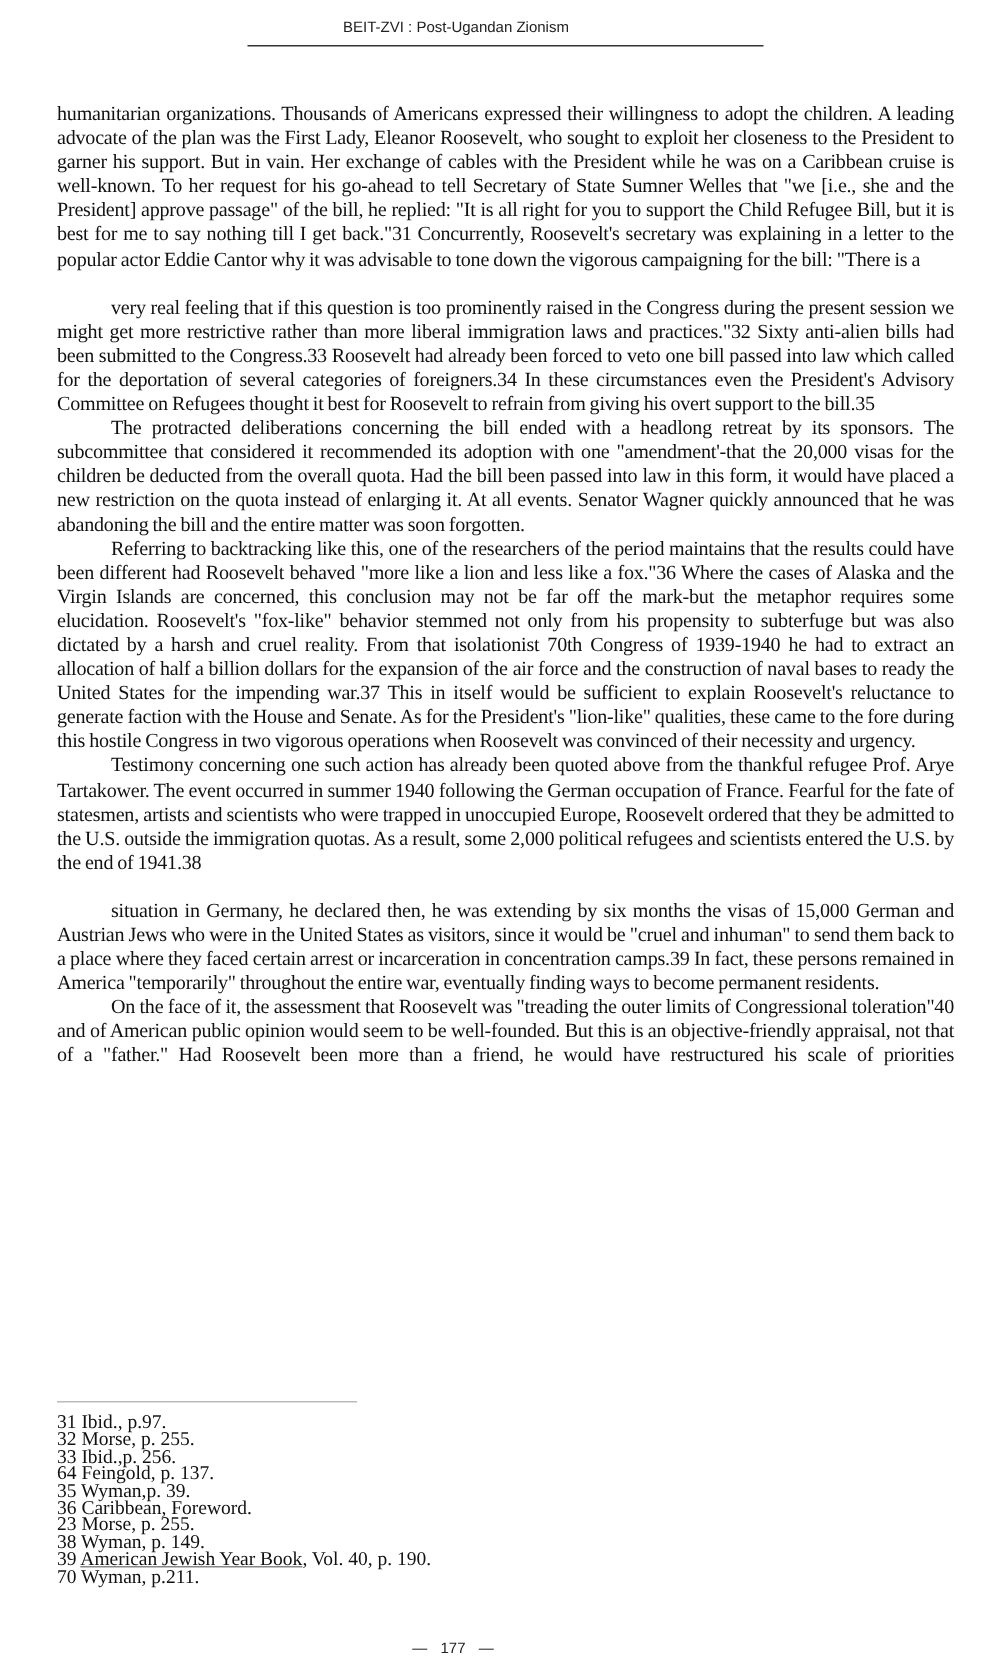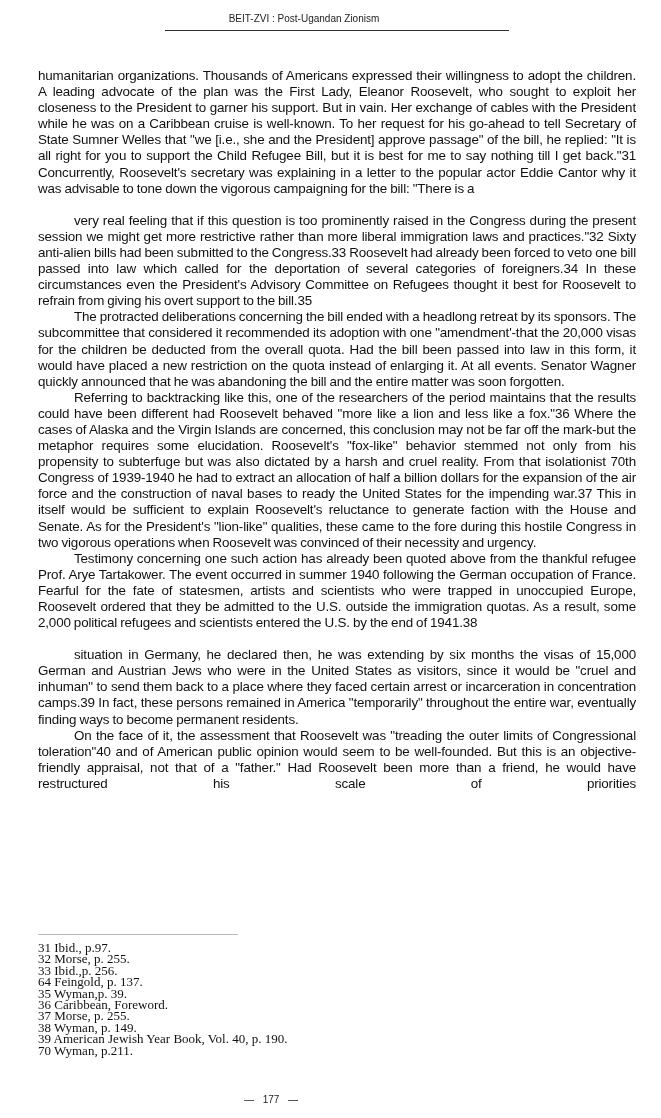--- a/index.html
+++ b/index.html
@@ -7,42 +7,43 @@
     .running-head {
       position: absolute; top: 13px; left: 0; width: 608px; text-align: center;
       font-family: "Liberation Sans", sans-serif; font-size: 10px; color: #222;
     }
     .head-rule {
       position: absolute; top: 30px; left: 165px; width: 344px; height: 0;
       border-top: 1px solid #333;
     }
     .body-text {
       position: absolute; left: 38px; top: 68px; width: 598px;
-      font-family: Liberation Sans, sans-serif; font-size: 13.4px; line-height: 16.1px;
+      font-family: Liberation Serif, serif; font-size: 13.4px; line-height: 16.1px;
       text-align: justify; letter-spacing: -0.15px; word-spacing: -0.5px;
     }
     .body-text p { margin: 0; }
     .body-text p.indent { text-indent: 36px; }
     .body-text p.last { text-align-last: left; }
     .body-text p.full { text-align-last: justify; }
     .gap { height: 16px; }
     .fn-rule {
       position: absolute; left: 38px; top: 934px; width: 200px; height: 0;
       border-top: 1px solid #bbb;
     }
     .footnotes {
       position: absolute; left: 38px; top: 942px;
       font-family: "Liberation Serif", serif; font-size: 13px; line-height: 11.4px; color: #111;
     }
     .footnotes div { white-space: nowrap; }
-    .footnotes .u { text-decoration-color: #888; }
+    .footnotes .u { text-decoration: underline; text-decoration-color: #888; }
     .folio {
       position: absolute; top: 1094px; left: 0; width: 542px; text-align: center;
       font-family: "Liberation Sans", sans-serif; font-size: 10px; color: #222;
       word-spacing: 6px;
+      padding-left: 31px;
     }
   </style>
 </head>
 <body>
 
 <div class="running-head">BEIT-ZVI : Post-Ugandan Zionism</div>
 <div class="head-rule"></div>
 
 <div class="body-text">
   <p class="last">humanitarian organizations. Thousands of Americans expressed their willingness to adopt the children. A leading advocate of the plan was the First Lady, Eleanor Roosevelt, who sought to exploit her closeness to the President to garner his support. But in vain. Her exchange of cables with the President while he was on a Caribbean cruise is well-known. To her request for his go-ahead to tell Secretary of State Sumner Welles that "we [i.e., she and the President] approve passage" of the bill, he replied: "It is all right for you to support the Child Refugee Bill, but it is best for me to say nothing till I get back."31 Concurrently, Roosevelt's secretary was explaining in a letter to the popular actor Eddie Cantor why it was advisable to tone down the vigorous campaigning for the bill: "There is a</p>
@@ -57,19 +58,19 @@
 </div>
 
 <div class="fn-rule"></div>
 <div class="footnotes">
   <div><span>31</span> <span>Ibid., p.97.</span></div>
   <div><span>32</span> <span>Morse, p. 255.</span></div>
   <div><span>33</span> <span>Ibid.,p. 256.</span></div>
   <div><span>64</span> <span>Feingold, p. 137.</span></div>
   <div><span>35</span> <span>Wyman,p. 39.</span></div>
   <div><span>36</span> <span>Caribbean, Foreword.</span></div>
-  <div><span>37</span> <span>Morse, p. 255.</span></div>
+  <div><span>23</span> <span>Morse, p. 255.</span></div>
   <div><span>38</span> <span>Wyman, p. 149.</span></div>
   <div><span>39</span> <span class="u">American Jewish Year Book</span><span>, Vol. 40, p. 190.</span></div>
   <div><span>70</span> <span>Wyman, p.211.</span></div>
 </div>
 
 <div class="folio">— 177 —</div>
 
 </body></html>

